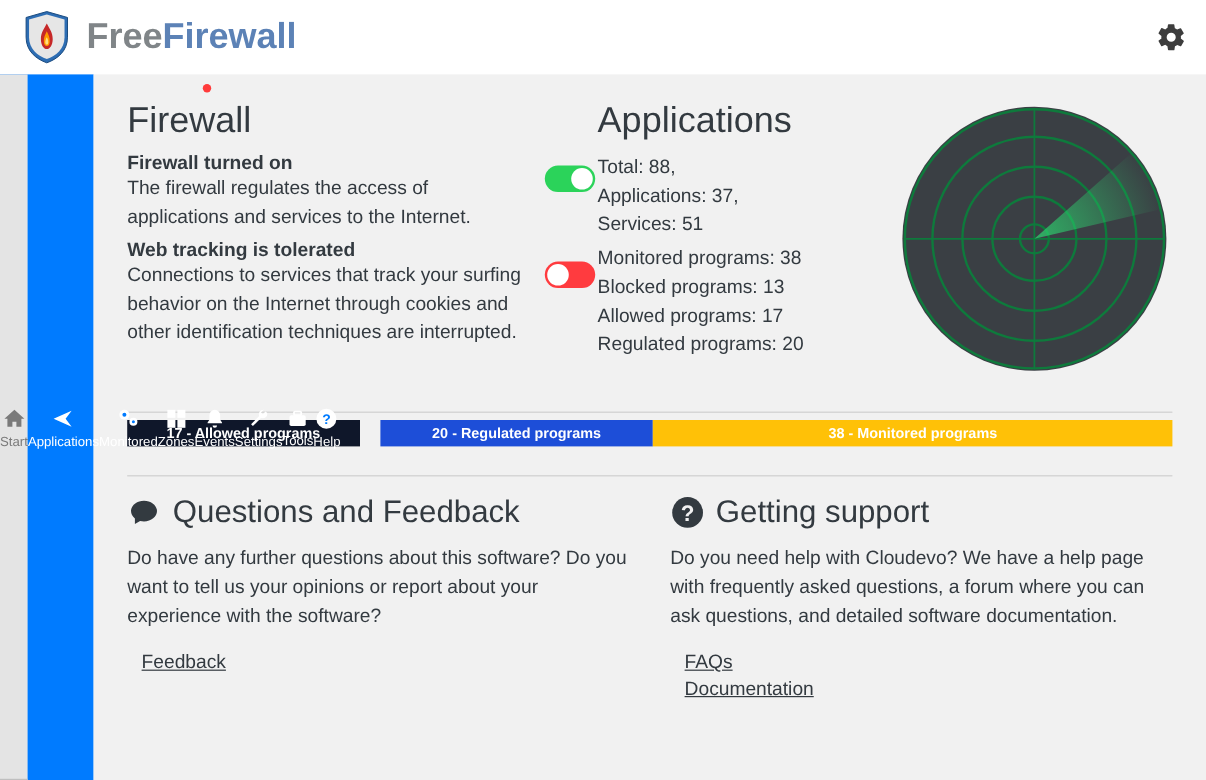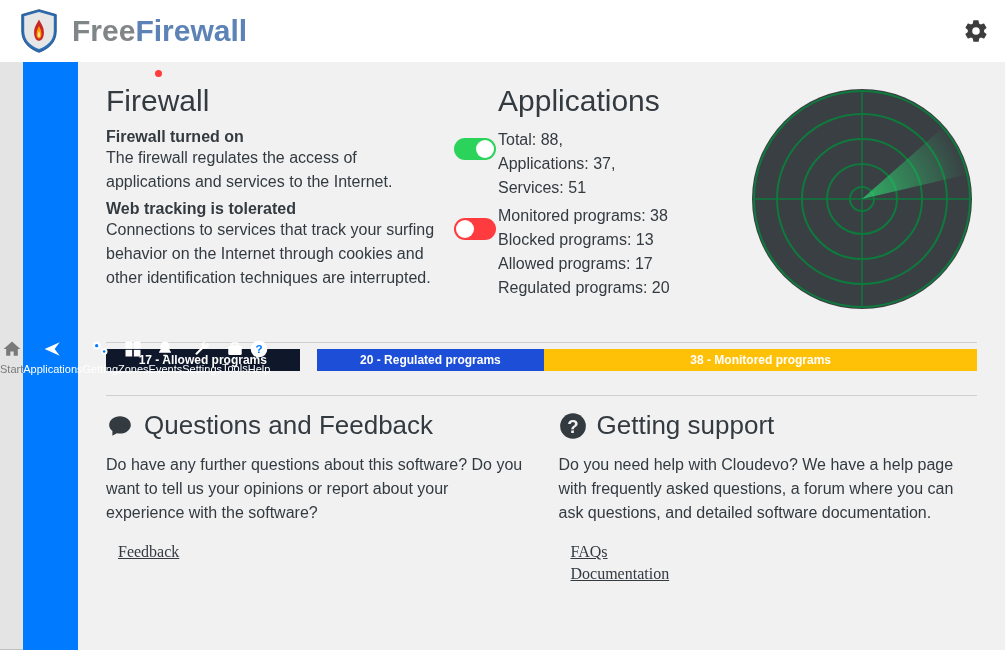--- a/index.html
+++ b/index.html
@@ -95,21 +95,20 @@
 .seg.monitored { background: #ffc107; }
 
 .bottom-row { display: flex; gap: 34px; margin-top: 14px; }
 .bottom-col { flex: 1; }
 .section-head {
   display: flex; align-items: center; gap: 10px; font-size: 26px; color: #333a40; margin-bottom: 12px;
 }
 .link {
   color: #333a40; text-decoration: underline; font-size: 16px; display: inline-block; margin-top: 4px; cursor: pointer;
   margin-left: 12px;
-  font-family: Liberation Serif, serif;
 }
 .links-group { margin-top: 14px; }
 </style>
 </head>
 <body>
 
 <div class="header">
   <svg class="logo" viewBox="0 0 50 56">
     <path d="M25 2 L46 8 L46 28 C46 42 36 50 25 54 C14 50 4 42 4 28 L4 8 Z" fill="#2d6db3" stroke="#1a4a7e" stroke-width="1"></path>
     <path d="M25 5 L43 10 L43 28 C43 40 34 47 25 50 C16 47 7 40 7 28 L7 10 Z" fill="#e6e6e6"></path>
@@ -140,21 +139,21 @@
         </svg>
       <span class="side-label">Applications</span>
     </div>
     <div class="side-item">
       <svg width="22" height="20" viewBox="0 0 24 24">
           <circle cx="8" cy="8" r="5" fill="#fff"></circle>
           <circle cx="8" cy="8" r="2" fill="#007bff"></circle>
           <circle cx="17" cy="15" r="4" fill="#fff"></circle>
           <circle cx="17" cy="15" r="1.5" fill="#007bff"></circle>
         </svg>
-      <span class="side-label">Getting</span>
+      <span class="side-label">Monitored</span>
     </div>
     <div class="side-item">
       <svg width="20" height="20" viewBox="0 0 24 24">
           <rect x="3" y="3" width="8" height="8" fill="#fff"></rect>
           <rect x="13" y="3" width="8" height="8" fill="#fff"></rect>
           <rect x="3" y="13" width="8" height="8" fill="#fff"></rect>
           <rect x="13" y="13" width="8" height="8" fill="#fff"></rect>
         </svg>
       <span class="side-label">Zones</span>
     </div>

